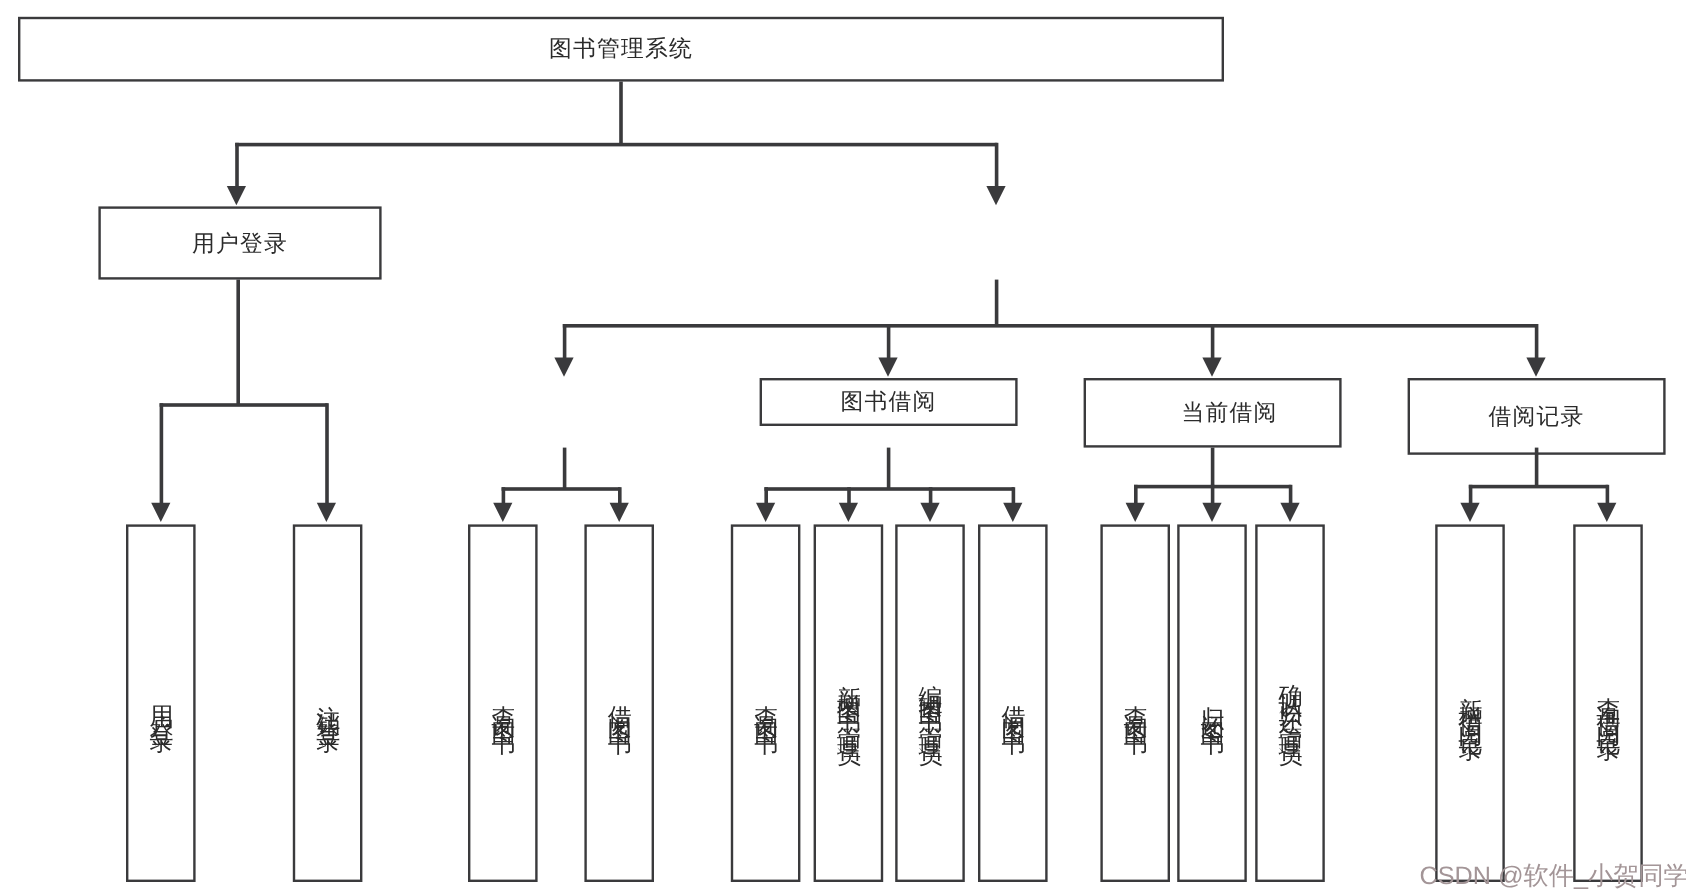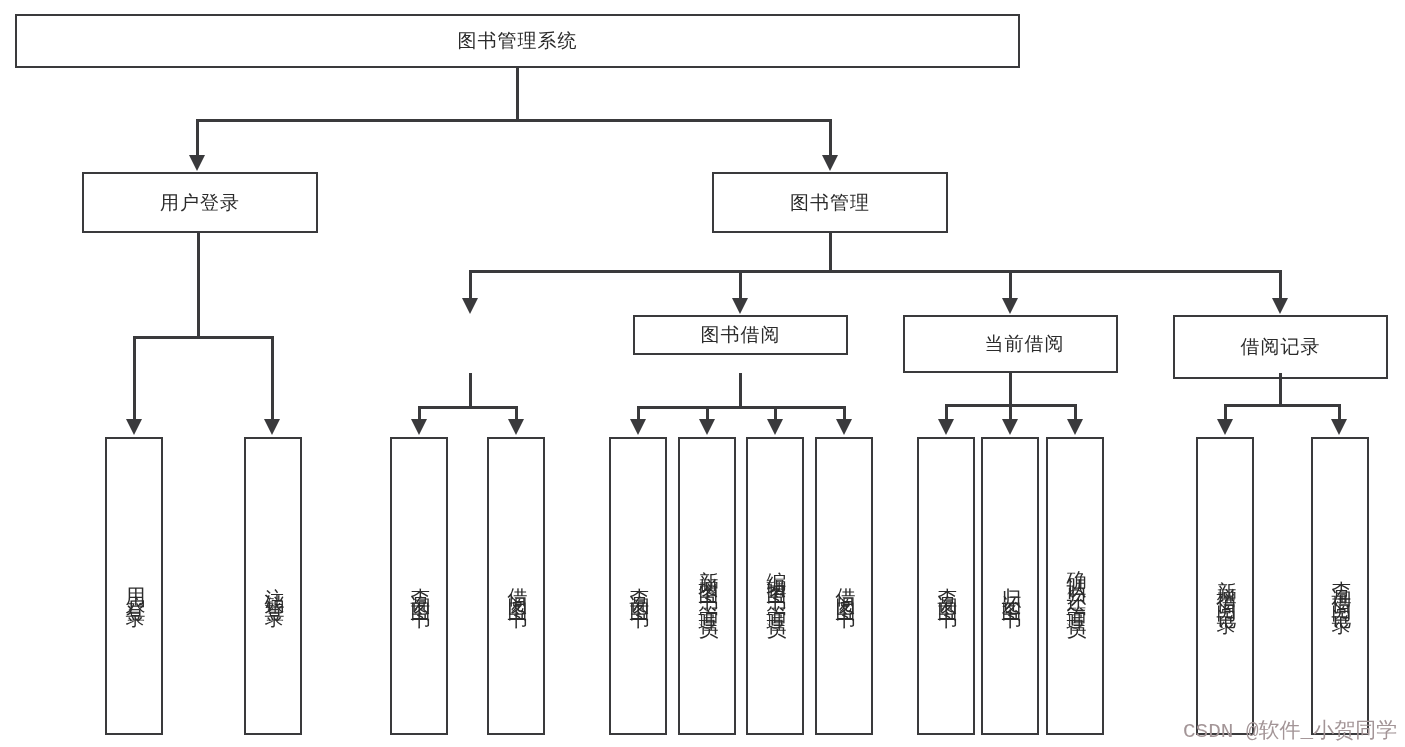--- a/index.html
+++ b/index.html
@@ -7,21 +7,21 @@
     --ink:#2b2b2b;
     --bg:#ffffff;
     --wm:#a39597;
   }
   html,body{margin:0;padding:0;background:var(--bg);}
   #stage{
     position:relative;
     width:1405px;height:747px;
     background:var(--bg);
     overflow:hidden;
-    font-family:Liberation Mono, monospace;
+    font-family:Liberation Sans, sans-serif;
     color:var(--ink);
   }
   .hbox{
     position:absolute;
     box-sizing:border-box;
     border:2.5px solid var(--line);
     background:#fff;
     display:flex;align-items:center;justify-content:center;
     font-size:19px;
     letter-spacing:1px;
@@ -69,23 +69,20 @@
 
   <div class="vline" style="left:516px;top:68px;height:52px;"></div>
   <div class="hline" style="left:196px;top:119px;width:635px;"></div>
   <div class="vline" style="left:196px;top:119px;height:37px;"></div>
   <div class="arrow" style="left:189px;top:155px;"></div>
   <div class="vline" style="left:829px;top:119px;height:37px;"></div>
   <div class="arrow" style="left:822px;top:155px;"></div>
 
   <div class="hbox" style="left:82px;top:172px;width:236px;height:61px;">
     <span>用户登录</span>
-  </div>
-  <div class="hbox" style="left:712px;top:172px;width:236px;height:61px;">
-    <span>图书管理</span>
   </div>
 
   <div class="vline" style="left:197px;top:233px;height:105px;"></div>
   <div class="hline" style="left:133px;top:336px;width:140px;"></div>
   <div class="vline" style="left:133px;top:336px;height:84px;"></div>
   <div class="arrow" style="left:126px;top:419px;"></div>
   <div class="vline" style="left:271px;top:336px;height:84px;"></div>
   <div class="arrow" style="left:264px;top:419px;"></div>
 
   <div class="vline" style="left:829px;top:233px;height:39px;"></div>

